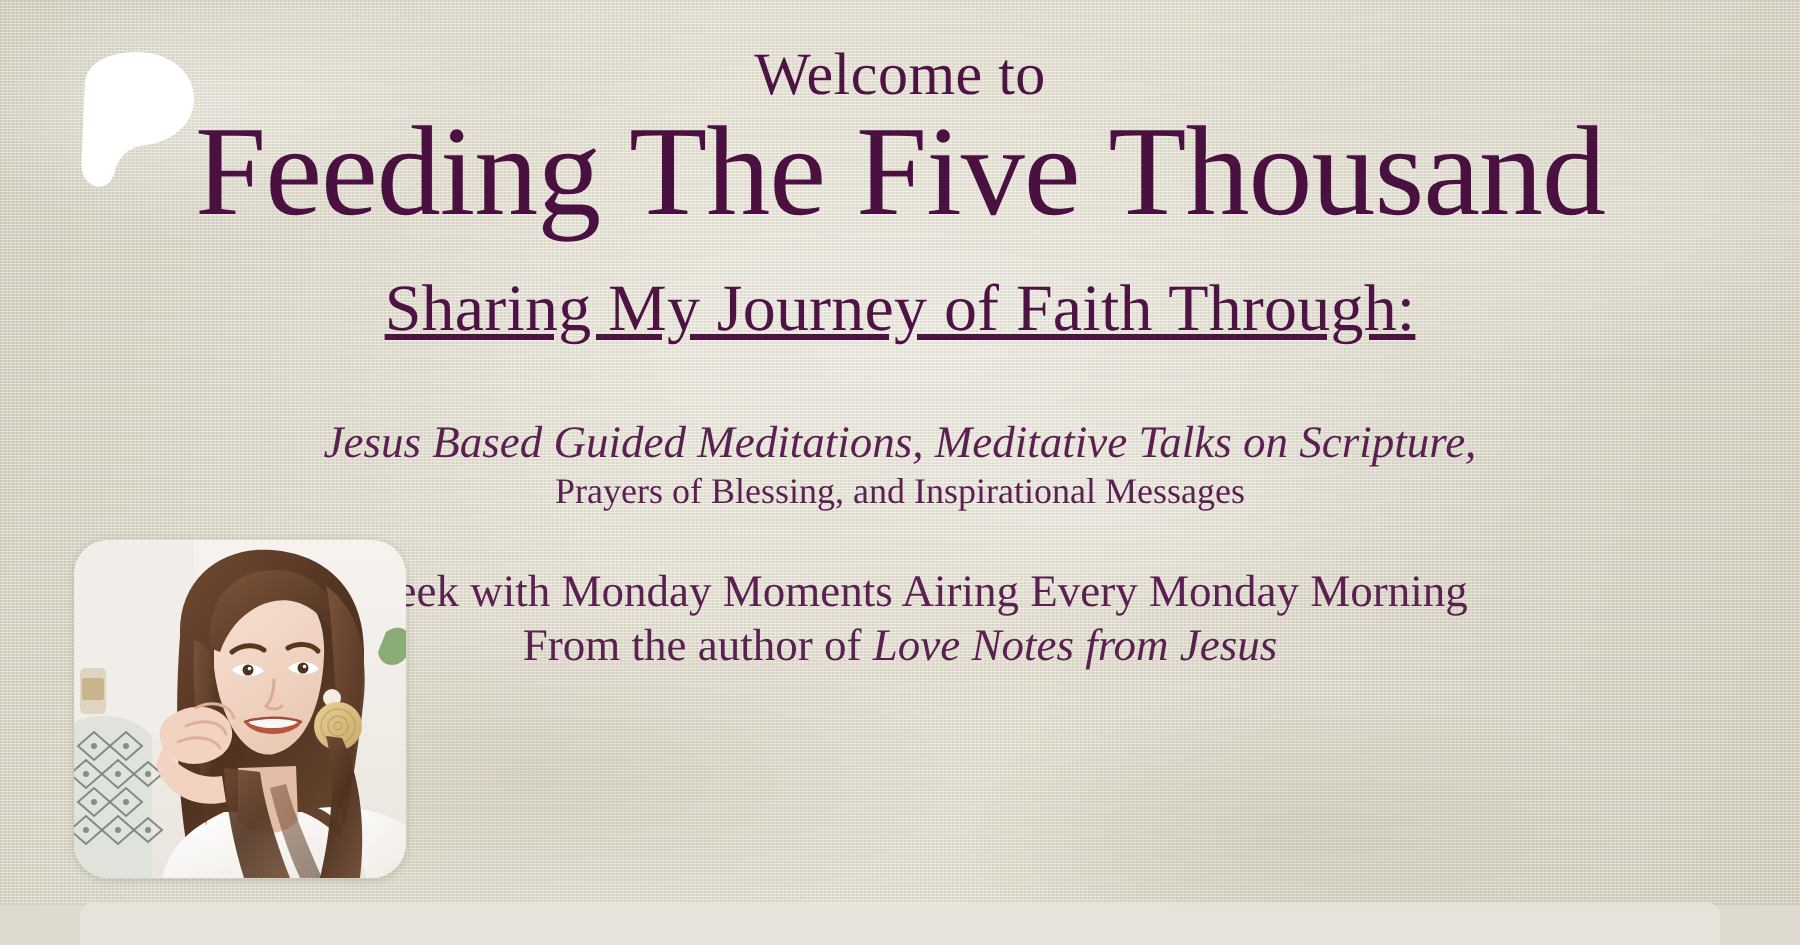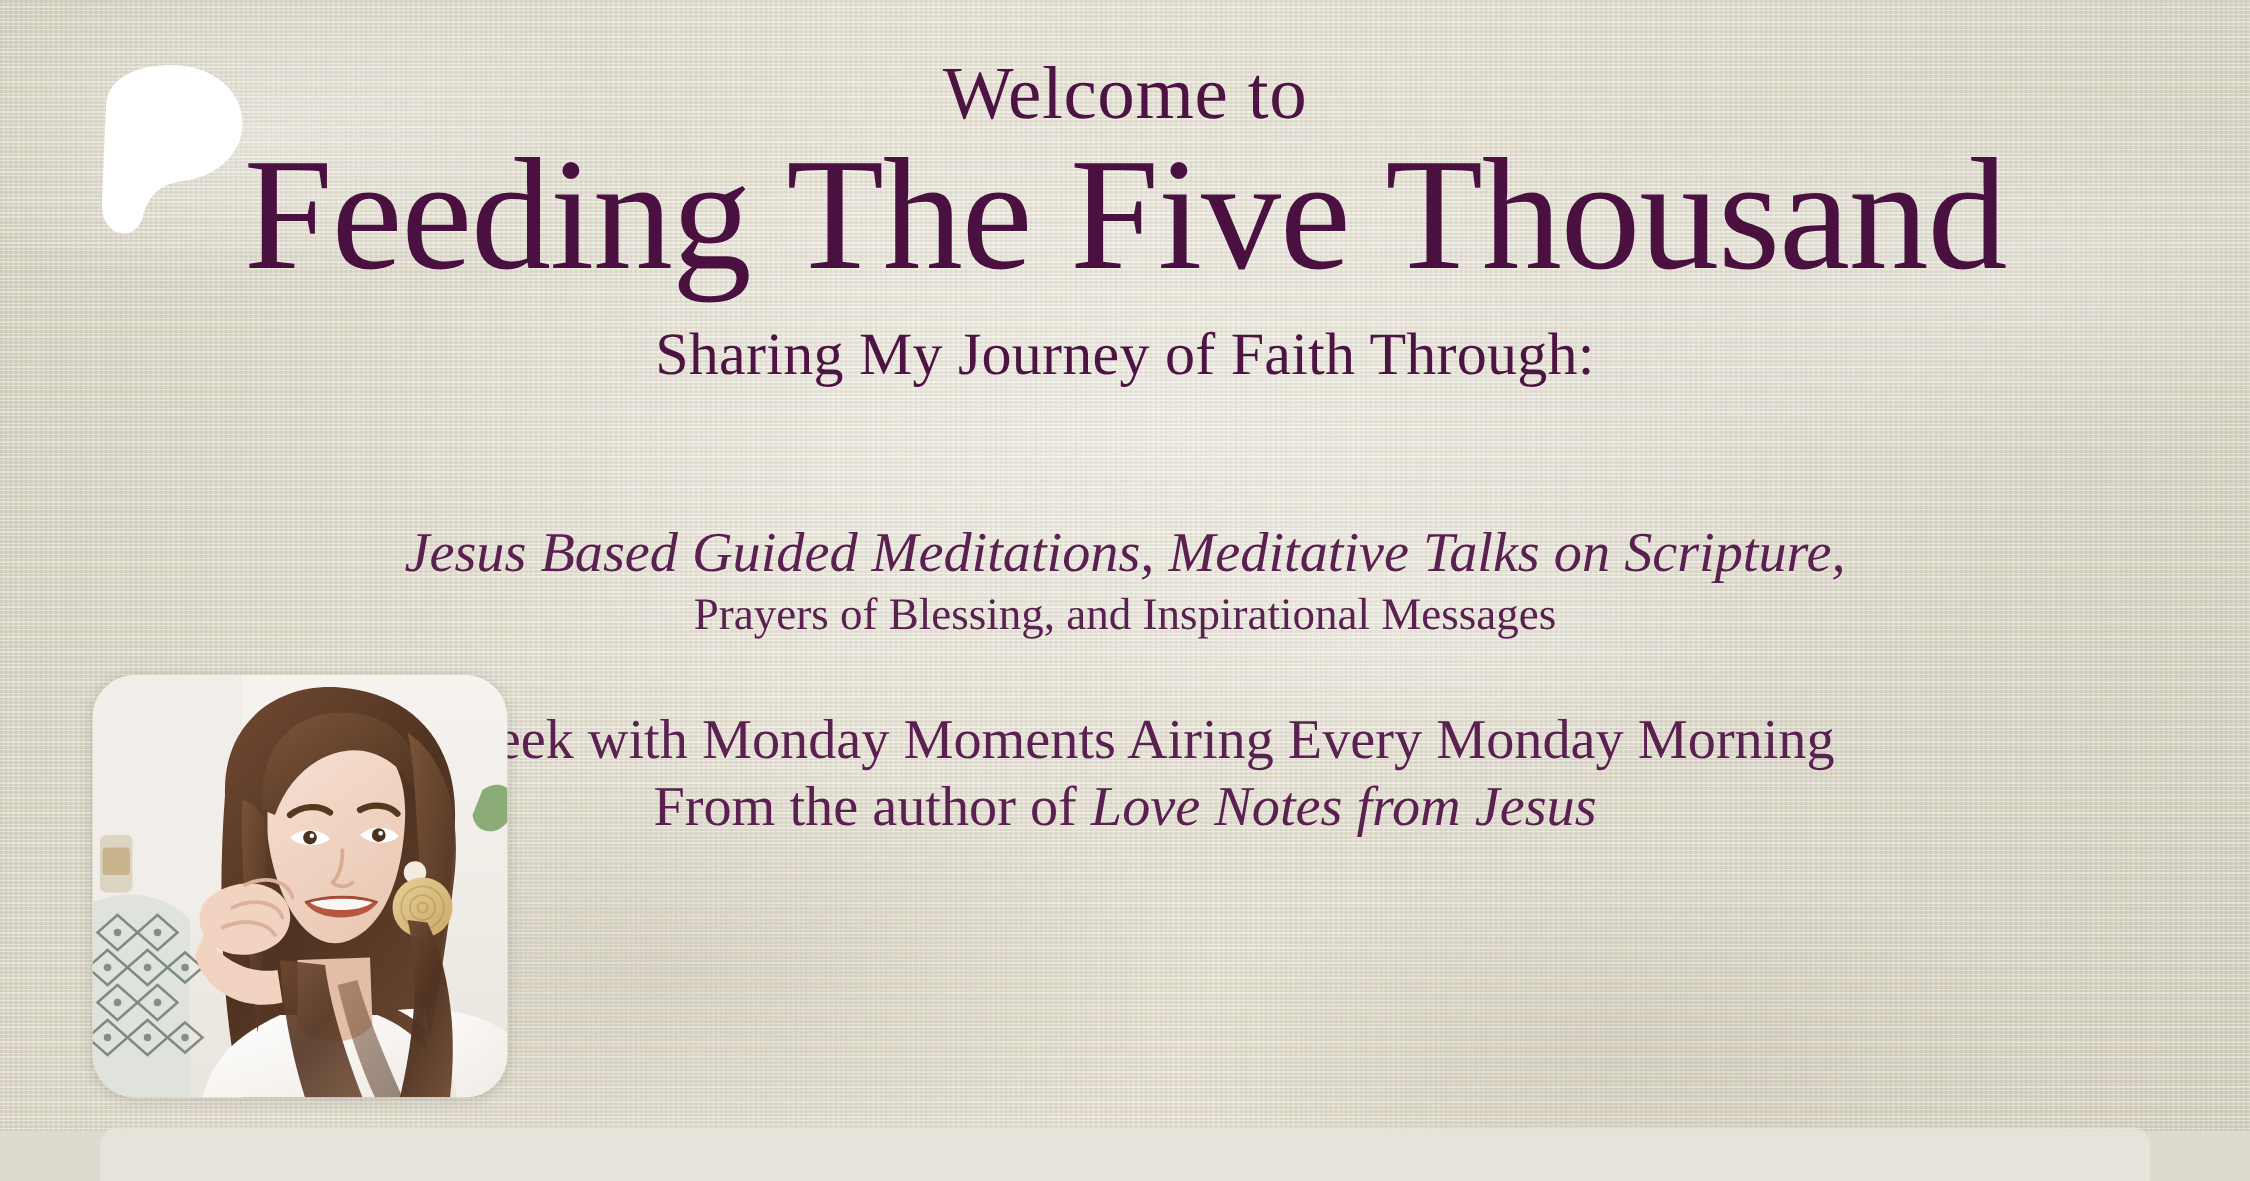--- a/index.html
+++ b/index.html
@@ -81,24 +81,25 @@
     letter-spacing: 0.5px;
   }
   .l-title {
     top: 104px;
     font-size: 128px;
     line-height: 1.05;
     letter-spacing: -1px;
     color: #4a1040;
   }
   .l-sub {
-    top: 258px;
-    font-size: 48px;
+    top: 273px;
+    font-size: 66px;
     line-height: 1.08;
     letter-spacing: 0.2px;
+    text-decoration: underline;
   }
   .l-body1 {
     top: 417px;
     font-size: 45px;
     line-height: 1.12;
     color: #5a2150;
     font-style: italic;
   }
   .l-body2 {
     top: 471px;

